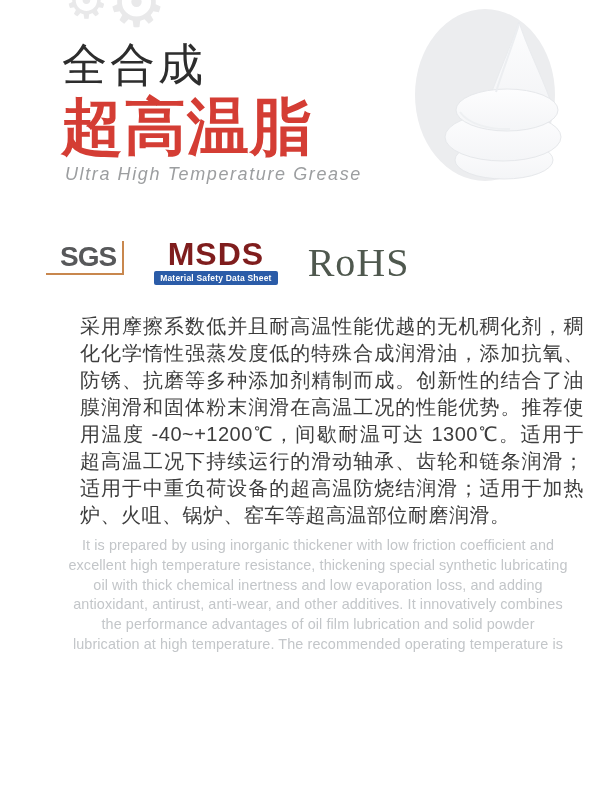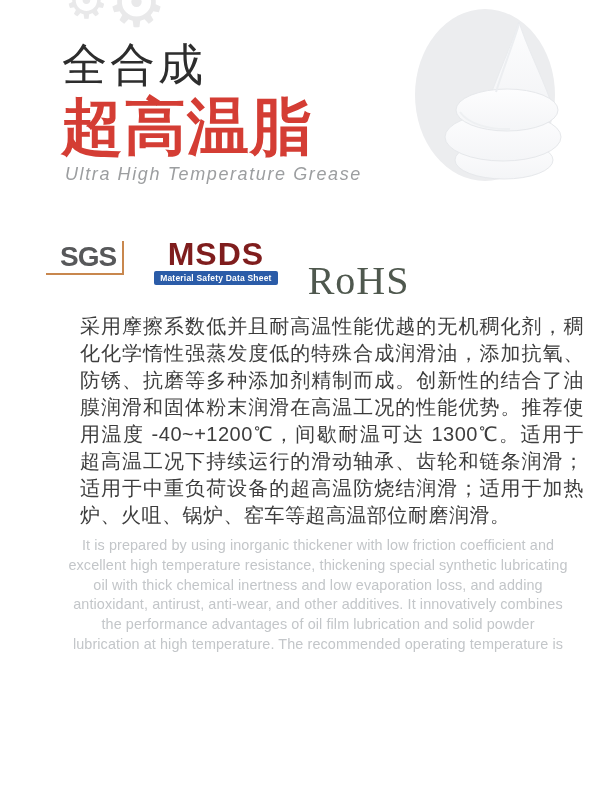--- a/index.html
+++ b/index.html
@@ -103,21 +103,21 @@
     padding: 2px 6px 2px 6px;
     border-radius: 2px;
     white-space: nowrap;
   }
   .rohs {
     font-family: "Liberation Serif", serif;
     font-size: 40px;
     color: #4f584e;
     letter-spacing: 1px;
     line-height: 0.95;
-    margin-top: 21px;
+    margin-top: 3px;
   }
 
   
   .desc-cn {
     position: absolute;
     left: 64px; top: 297px;
     width: 504px;
     margin: 16px;
     font-size: 20px;
     font-weight: 500;

